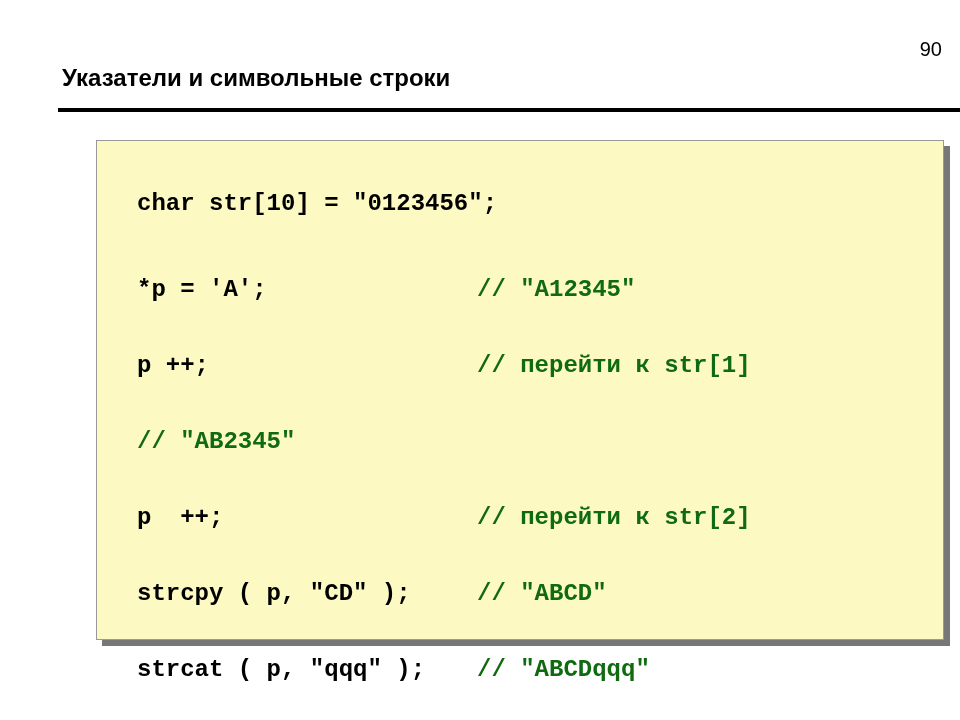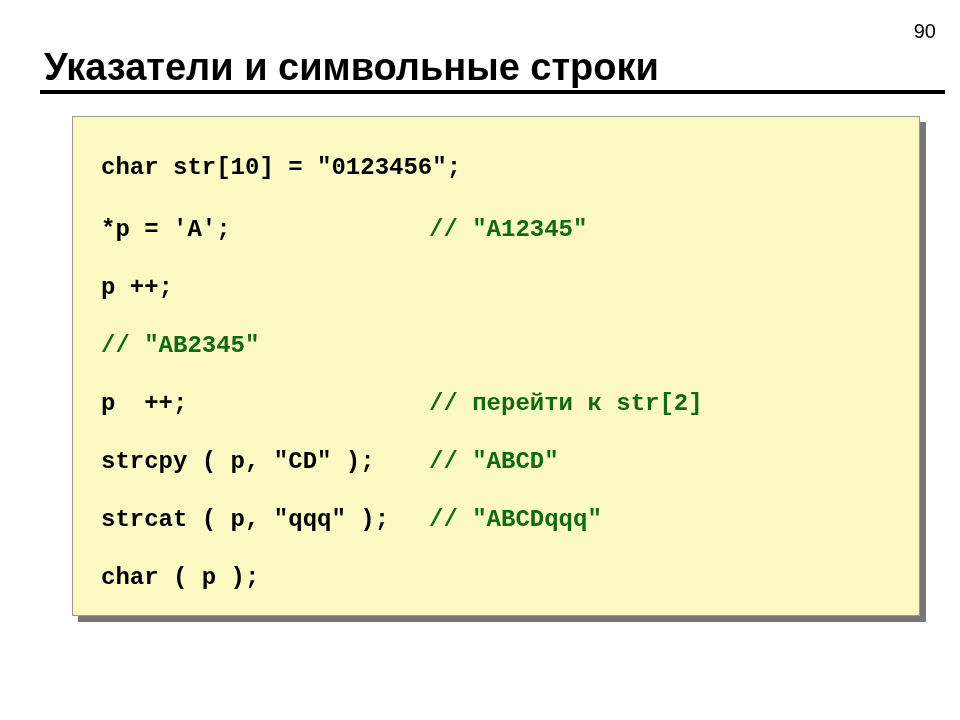--- a/index.html
+++ b/index.html
@@ -1,35 +1,35 @@
 <!DOCTYPE html>
 <html><head>
 <meta charset="utf-8">
 <style>
-  * { margin: 4px; padding: 0; box-sizing: border-box; }
+  * { margin: 10px; padding: 0; box-sizing: border-box; }
   body {
     width: 960px;
     height: 720px;
     background: #ffffff;
     font-family: Arial, Helvetica, sans-serif;
     position: relative;
     overflow: hidden;
   }
   .page-number {
     position: absolute;
     top: 8px;
     right: 28px;
     font-size: 20px;
     color: #000;
   }
   .title {
     position: absolute;
     top: 34px;
     left: 32px;
-    font-size: 38px;
+    font-size: 24px;
     font-weight: bold;
     color: #000;
   }
   .title-rule {
     position: absolute;
     top: 78px;
     left: 28px;
     width: 905px;
     height: 0;
     border-bottom: 4px solid #000;
@@ -82,20 +82,20 @@
 
 <div class="title">Указатели и символьные строки</div>
 <div class="title-rule"></div>
 
 <div class="code-wrap">
   <div class="code-shadow"></div>
   <div class="code-box">
     <div class="code-line"><span class="stmt">char str[10] = "0123456";</span><span class="cmt"></span></div>
     <div class="code-line"></div>
     <div class="code-line"><span class="stmt">*p = 'A';</span><span class="cmt">// "A12345"</span></div>
-    <div class="code-line"><span class="stmt">p ++;</span></div>
+    <div class="code-line"><span class="stmt">p ++;</span><span class="cmt">// перейти к str[1]</span></div>
     <div class="code-line"><span class="cmt">// "AB2345"</span></div>
     <div class="code-line"><span class="stmt">p  ++;</span><span class="cmt">// перейти к str[2]</span></div>
     <div class="code-line"><span class="stmt">strcpy ( p, "CD" );</span><span class="cmt">// "ABCD"</span></div>
     <div class="code-line"><span class="stmt">strcat ( p, "qqq" );</span><span class="cmt">// "ABCDqqq"</span></div>
     <div class="code-line"><span class="stmt">char ( p );</span><span class="cmt"></span></div>
   </div>
 </div>
 
 </body></html>

